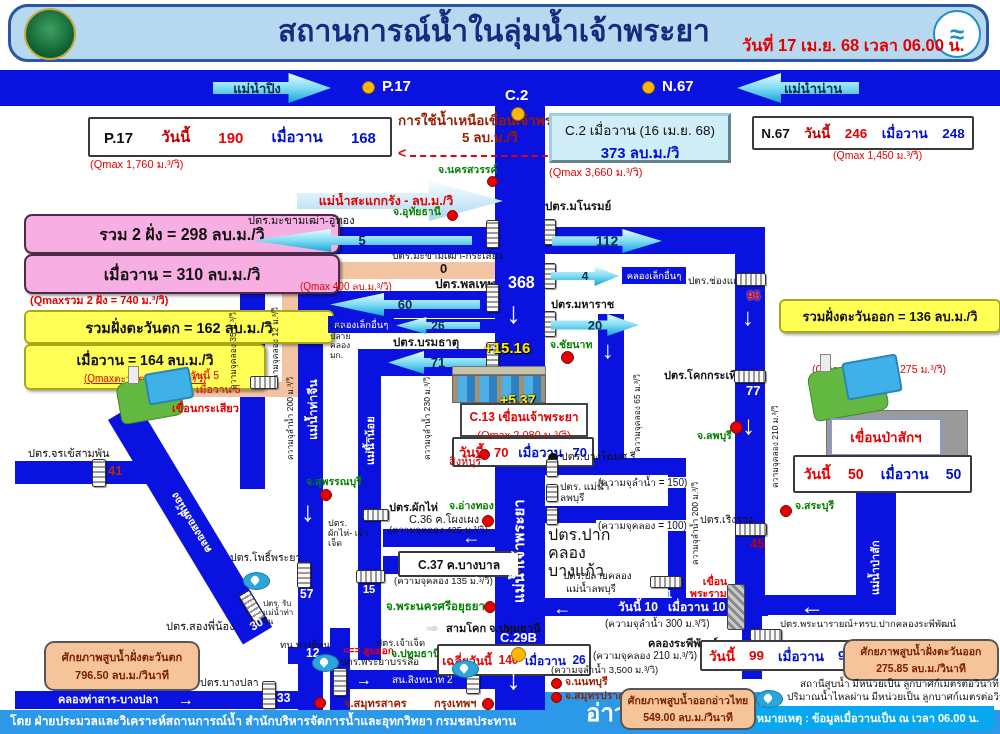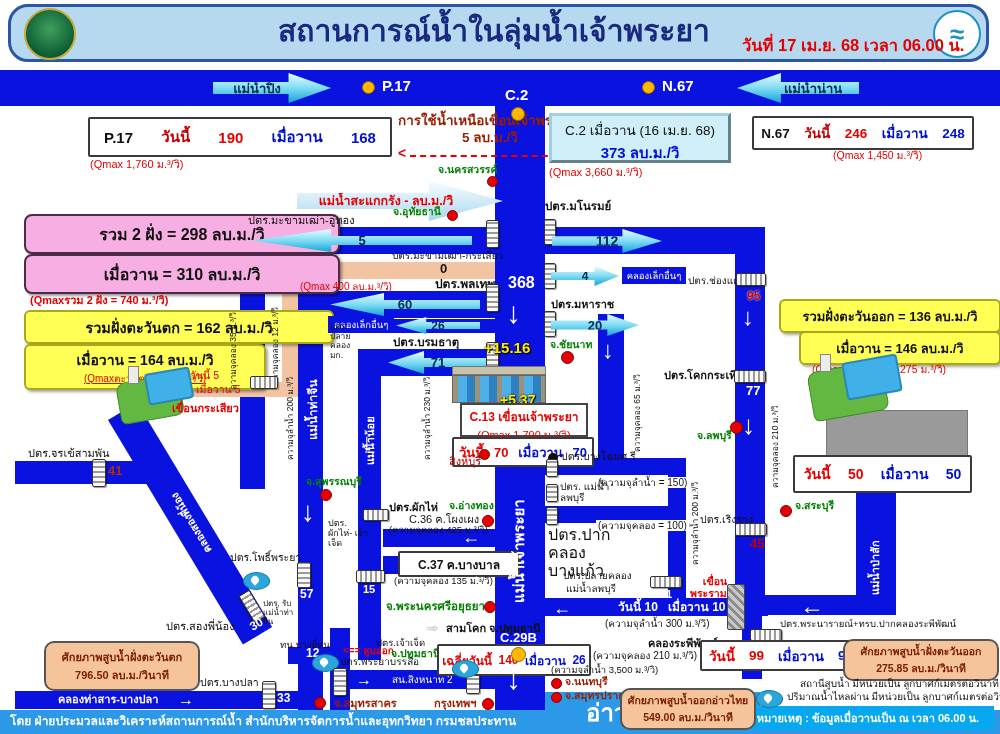--- a/index.html
+++ b/index.html
@@ -152,23 +152,20 @@
     <span class="bk bd" style="font-size:14.5px">รวมฝั่งตะวันตก = 162 ลบ.ม./วิ</span>
   </div>
   <div class="ylbox" style="left:24px;top:344px;width:238px;height:42px">
     <span class="bk bd" style="font-size:14px">เมื่อวาน  =  164 ลบ.ม./วิ</span>
     <span class="r" style="font-size:10px;text-decoration:underline">(Qmaxตะวันตก  = 465 ม.³/วิ)</span>
   </div>
 
   <div class="ylbox" style="left:779px;top:299px;width:218px;height:30px">
     <span class="bk bd" style="font-size:13px">รวมฝั่งตะวันออก  =  136 ลบ.ม./วิ</span>
   </div>
-  <div class="ylbox" style="left:799px;top:331px;width:198px;height:30px">
-    <span class="bk bd" style="font-size:13px">เมื่อวาน  =  146 ลบ.ม./วิ</span>
-  </div>
   <div class="tx r" style="left:812px;top:364px;font-size:10.5px">(Qmaxตะวันออก  =  275 ม.³/วิ)</div>
 
   <div class="tx bk" style="left:248px;top:214px;font-size:11px">ปตร.มะขามเฒ่า-อู่ทอง</div>
   <div class="arw cy aL" style="left:252px;top:229px;width:220px;height:23px;font-size:13px">
     <span>5</span>
   </div>
   <div class="gv" style="left:486px;top:220px;width:11px;height:26px"></div>
 
   <div class="tx bk" style="left:392px;top:250px;font-size:10px">ปตร.มะขามเฒ่า-กระเสียว</div>
   <div class="tx bk bd" style="left:440px;top:262px;font-size:13px">0</div>
@@ -258,21 +255,21 @@
   <div class="tx bd wh" style="left:306px;top:647px;font-size:12px">12</div>
   <div class="pump" style="left:312px;top:654px"></div>
   <div class="tx bd r" style="left:343px;top:645px;font-size:10px">&lt;== สูบออก</div>
   <div class="tx bk" style="left:340px;top:656px;font-size:10px">ปตร.พระยาบรรลือ</div>
   <div class="gv" style="left:333px;top:668px;width:12px;height:26px"></div>
   <div class="wa" style="left:356px;top:672px;font-size:16px">→</div>
   <div class="tx wh" style="left:392px;top:674px;font-size:10px">สน.สิงหนาท 2</div>
   <div class="gv" style="left:466px;top:666px;width:12px;height:26px"></div>
 
   <div class="dot dR" style="left:314px;top:697px;width:12px;height:12px"></div>
-  <div class="tx bd dr" style="left:334px;top:697px;font-size:11px">จ.สมุทรสาคร</div>
+  <div class="tx bd dr" style="left:344px;top:697px;font-size:11px">จ.สมุทรสาคร</div>
   <div class="tx bd dr" style="left:434px;top:697px;font-size:11px">กรุงเทพฯ</div>
   <div class="dot dR" style="left:482px;top:698px;width:12px;height:12px"></div>
 
   <div class="tx bk" style="left:200px;top:677px;font-size:10.5px">ปตร.บางปลา</div>
   <div class="tx bd wh" style="left:58px;top:693px;font-size:11px">คลองท่าสาร-บางปลา</div>
   <div class="wa" style="left:178px;top:692px;font-size:16px">→</div>
   <div class="gv" style="left:262px;top:681px;width:12px;height:26px"></div>
   <div class="tx bd wh" style="left:277px;top:692px;font-size:12px">33</div>
 
   <div class="sal" style="left:44px;top:641px;width:152px;height:46px;font-size:11px">
@@ -285,21 +282,21 @@
   <div class="ab" style="left:452px;top:366px;width:94px;height:36px">
     <div class="c13top"></div>
     <div class="c13body"></div>
   </div>
   <div class="tx bd yel" style="left:484px;top:340px;font-size:15px">+15.16</div>
   <div class="tx bd yel" style="left:500px;top:393px;font-size:14px">+5.37</div>
   <div class="tx gr" style="left:550px;top:339px;font-size:10.5px">จ.ชัยนาท</div>
   <div class="dot dR" style="left:561px;top:351px;width:13px;height:13px"></div>
   <div class="ab" style="left:460px;top:403px;width:128px;height:34px;background:#fff;border:2px solid #444;text-align:center;box-sizing:border-box">
     <div class="bd r" style="font-size:12px;margin-top:2px">C.13 เขื่อนเจ้าพระยา</div>
-    <div class="r" style="font-size:11px">(Qmax  1,790 ม.³/วิ)</div>
+    <div class="r" style="font-size:11px">(Qmax  2,080 ม.³/วิ)</div>
   </div>
   <div class="wbox" style="left:452px;top:437px;width:138px;height:26px;font-size:13px;font-weight:bold">
     <span class="r">วันนี้</span>
     <span class="r">70</span>
     <span class="bl">เมื่อวาน</span>
     <span class="bl">70</span>
   </div>
   <div class="tx mr" style="left:449px;top:455px;font-size:11px">สิงห์บุรี</div>
   <div class="dot dR" style="left:479px;top:449px;width:11px;height:11px"></div>
   <div class="vtx wh bd" style="left:507px;top:468px;height:135px;font-size:15px">แม่น้ำเจ้าพระยา</div>
@@ -378,20 +375,23 @@
     <span class="bl">97</span>
   </div>
   <div class="tx bk" style="left:780px;top:619px;font-size:9.5px">ปตร.พระนารายณ์+ทรบ.ปากคลองระพีพัฒน์</div>
 
   <div class="ab" style="left:826px;top:410px;width:140px;height:62px;background:#9a9a9a;border:1px solid #777"></div>
   <div class="ab" style="left:810px;top:352px;width:95px;height:68px">
     <div class="dgh" style="width:74px;height:48px"></div>
     <div class="dgw" style="left:34px;width:52px;height:34px"></div>
     <div class="dgt"></div>
   </div>
+  <div class="ab" style="left:830px;top:418px;width:108px;height:34px;background:#fff;border:2px solid #8899cc;display:flex;align-items:center;justify-content:center">
+    <span class="bd r" style="font-size:13.5px">เขื่อนป่าสักฯ</span>
+  </div>
   <div class="wbox" style="left:793px;top:455px;width:175px;height:34px;font-size:14px;font-weight:bold">
     <span class="r">วันนี้</span>
     <span class="r">50</span>
     <span class="bl">เมื่อวาน</span>
     <span class="bl">50</span>
   </div>
   <div class="dot dR" style="left:780px;top:505px;width:12px;height:12px"></div>
   <div class="tx gr" style="left:795px;top:500px;font-size:10.5px">จ.สระบุรี</div>
   <div class="vtx wh bd" style="left:866px;top:475px;height:120px;font-size:11px">แม่น้ำป่าสัก</div>
   <div class="wa" style="left:800px;top:594px;font-size:24px">←</div>

